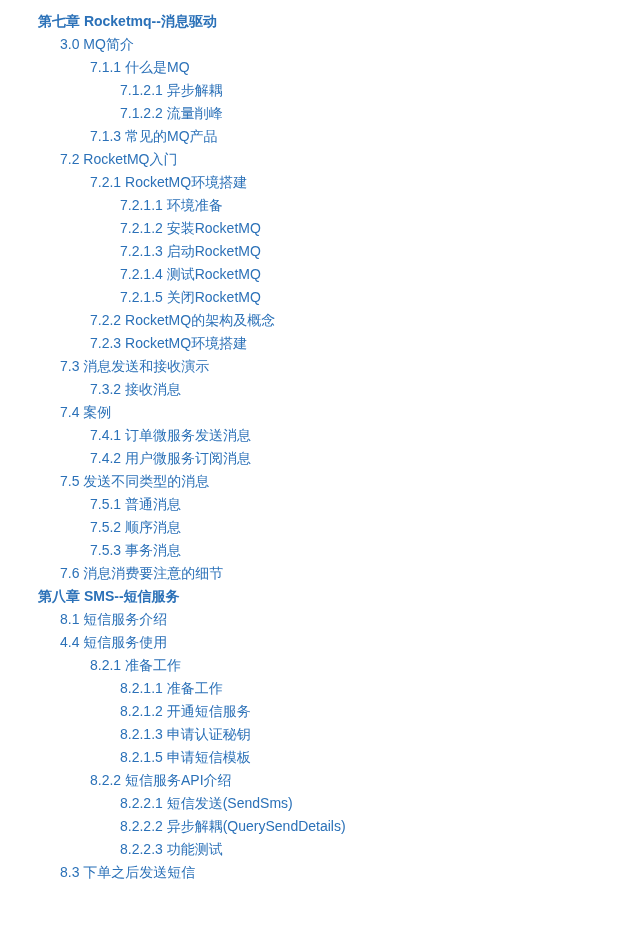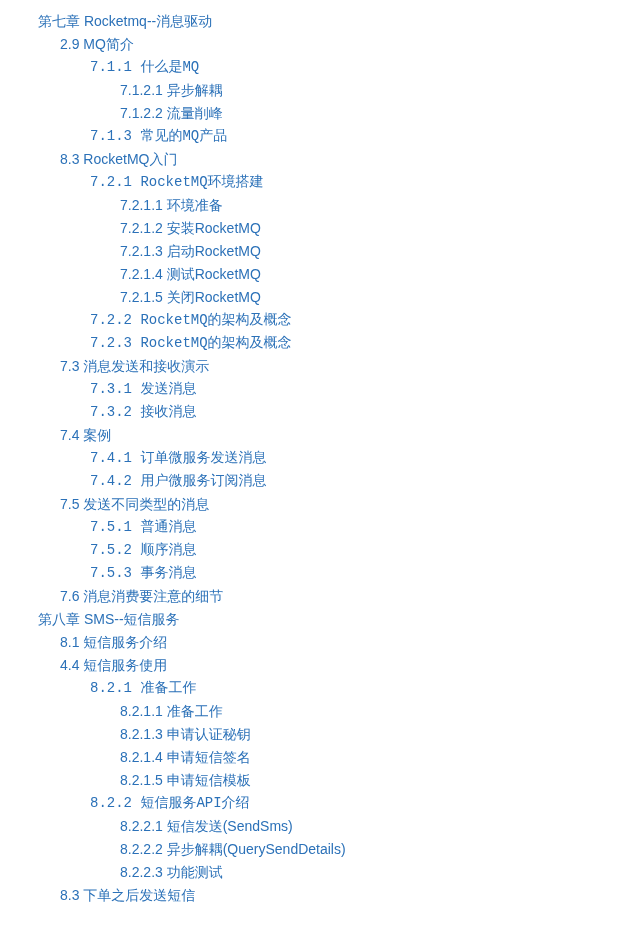--- a/index.html
+++ b/index.html
@@ -18,71 +18,69 @@
       padding-left: 38px;
     }
     .lvl-1 {
       padding-left: 0;
     }
     .lvl-2 {
       padding-left: 22px;
     }
     .lvl-3 {
       padding-left: 52px;
-      font-family: Liberation Mono, monospace;
     }
     .lvl-4 {
       padding-left: 82px;
     }
     .item {
       color: #2b71b8;
       line-height: 23px;
       cursor: pointer;
       display: block;
     }
     .item.chapter {
-      font-weight: 400;
+      font-weight: 700;
     }
   </style>
 </head>
 <body>
 
 <div class="toc" id="toc-root">
     <a class="item lvl-1 chapter">第七章 Rocketmq--消息驱动</a>
-    <a class="item lvl-2">2.9 MQ简介</a>
+    <a class="item lvl-2">3.0 MQ简介</a>
     <a class="item lvl-3">7.1.1 什么是MQ</a>
     <a class="item lvl-4">7.1.2.1 异步解耦</a>
     <a class="item lvl-4">7.1.2.2 流量削峰</a>
     <a class="item lvl-3">7.1.3 常见的MQ产品</a>
-    <a class="item lvl-2">8.3 RocketMQ入门</a>
+    <a class="item lvl-2">7.2 RocketMQ入门</a>
     <a class="item lvl-3">7.2.1 RocketMQ环境搭建</a>
     <a class="item lvl-4">7.2.1.1 环境准备</a>
     <a class="item lvl-4">7.2.1.2 安装RocketMQ</a>
     <a class="item lvl-4">7.2.1.3 启动RocketMQ</a>
     <a class="item lvl-4">7.2.1.4 测试RocketMQ</a>
     <a class="item lvl-4">7.2.1.5 关闭RocketMQ</a>
     <a class="item lvl-3">7.2.2 RocketMQ的架构及概念</a>
-    <a class="item lvl-3">7.2.3 RocketMQ的架构及概念</a>
+    <a class="item lvl-3">7.2.3 RocketMQ环境搭建</a>
     <a class="item lvl-2">7.3 消息发送和接收演示</a>
-    <a class="item lvl-3">7.3.1 发送消息</a>
     <a class="item lvl-3">7.3.2 接收消息</a>
     <a class="item lvl-2">7.4 案例</a>
     <a class="item lvl-3">7.4.1 订单微服务发送消息</a>
     <a class="item lvl-3">7.4.2 用户微服务订阅消息</a>
     <a class="item lvl-2">7.5 发送不同类型的消息</a>
     <a class="item lvl-3">7.5.1 普通消息</a>
     <a class="item lvl-3">7.5.2 顺序消息</a>
     <a class="item lvl-3">7.5.3 事务消息</a>
     <a class="item lvl-2">7.6 消息消费要注意的细节</a>
     <a class="item lvl-1 chapter">第八章 SMS--短信服务</a>
     <a class="item lvl-2">8.1 短信服务介绍</a>
     <a class="item lvl-2">4.4 短信服务使用</a>
     <a class="item lvl-3">8.2.1 准备工作</a>
     <a class="item lvl-4">8.2.1.1 准备工作</a>
+    <a class="item lvl-4">8.2.1.2 开通短信服务</a>
     <a class="item lvl-4">8.2.1.3 申请认证秘钥</a>
-    <a class="item lvl-4">8.2.1.4 申请短信签名</a>
     <a class="item lvl-4">8.2.1.5 申请短信模板</a>
     <a class="item lvl-3">8.2.2 短信服务API介绍</a>
     <a class="item lvl-4">8.2.2.1 短信发送(SendSms)</a>
     <a class="item lvl-4">8.2.2.2 异步解耦(QuerySendDetails)</a>
     <a class="item lvl-4">8.2.2.3 功能测试</a>
     <a class="item lvl-2">8.3 下单之后发送短信</a>
   </div>
 
 </body></html>

